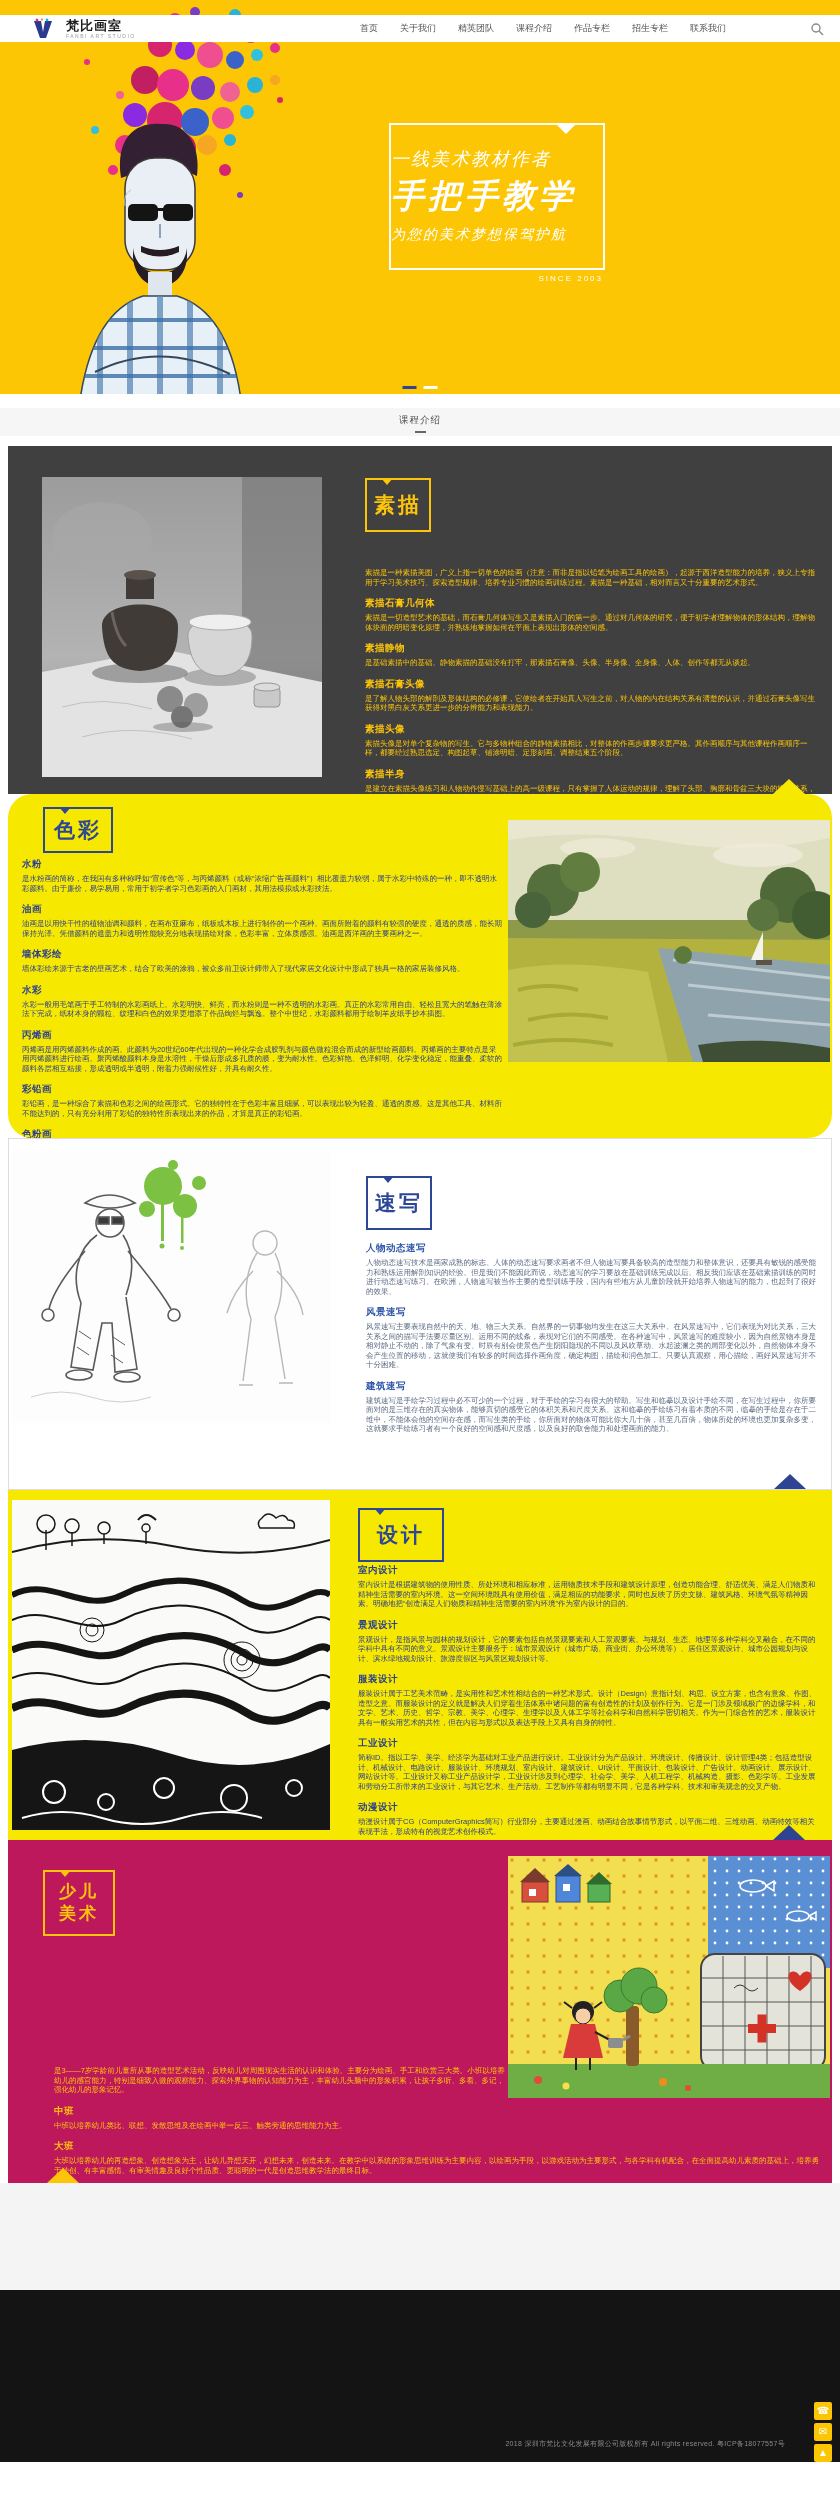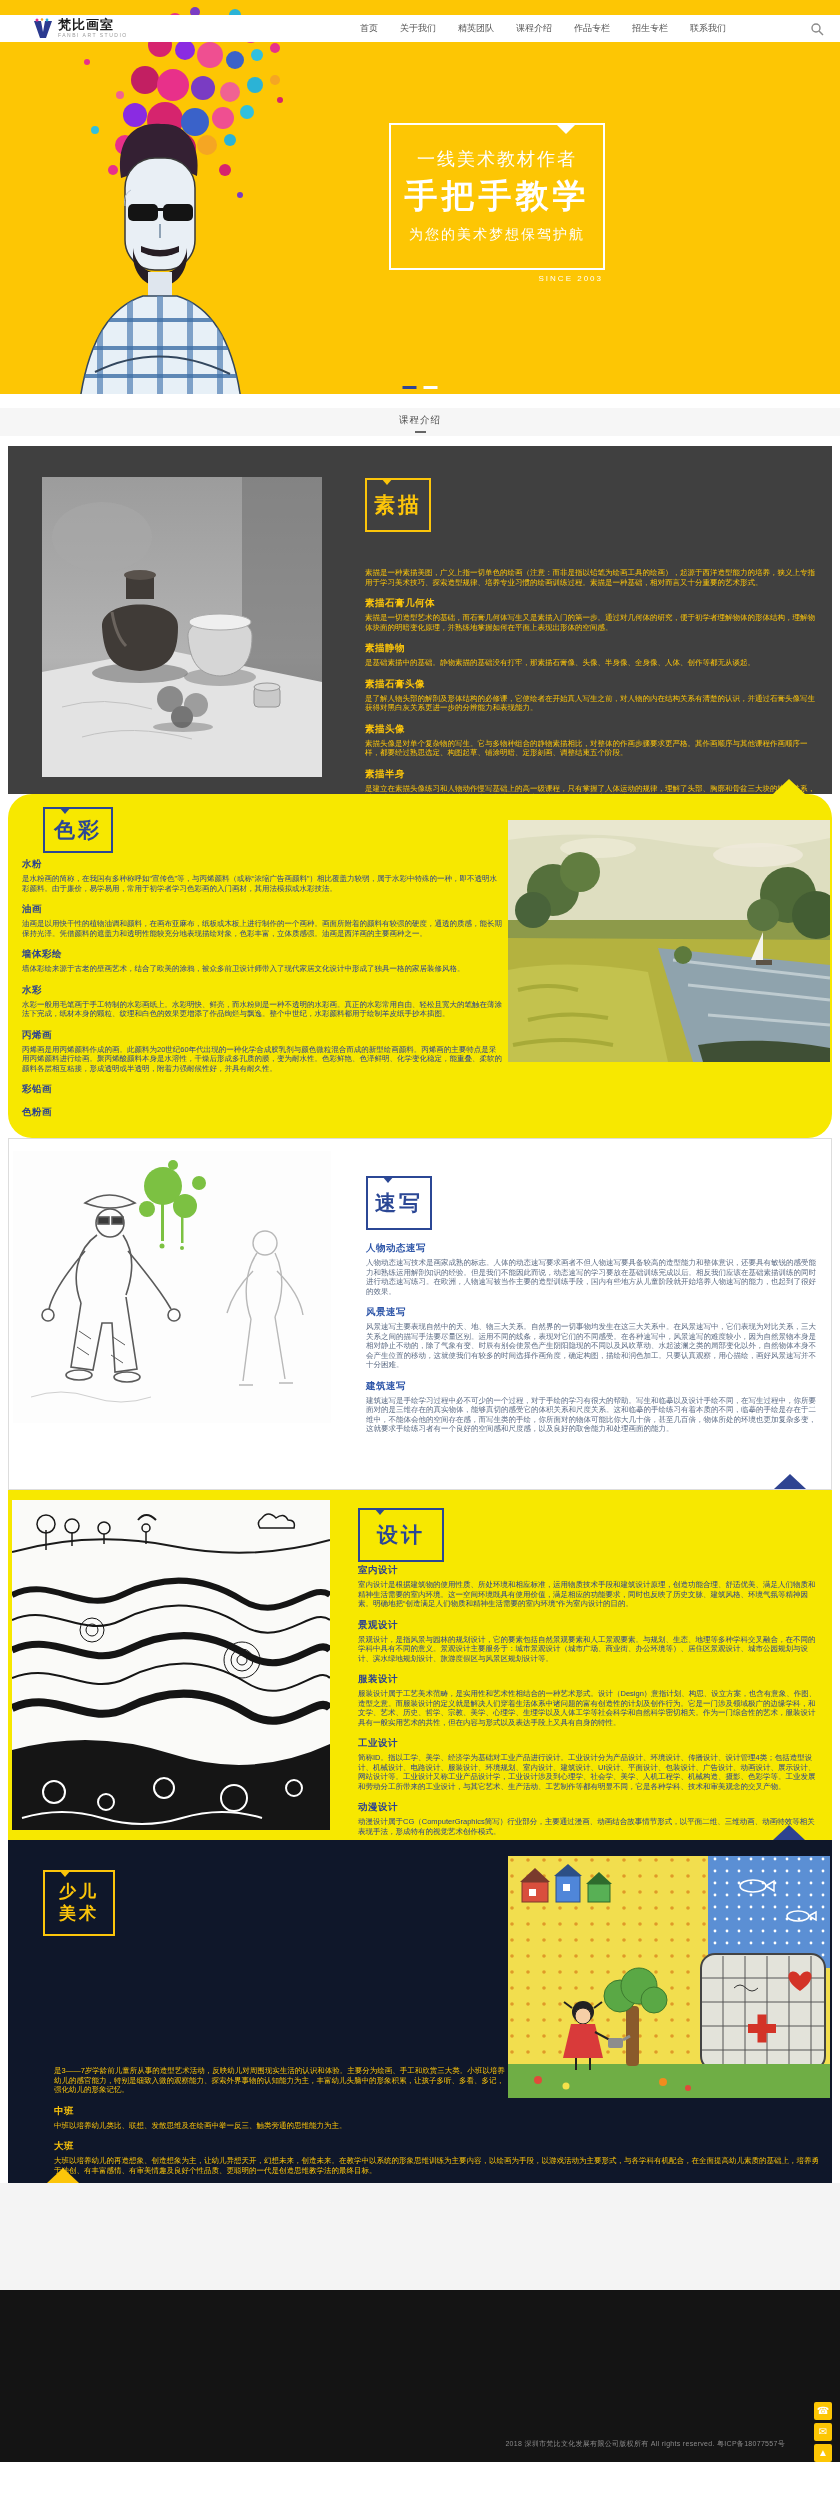--- a/index.html
+++ b/index.html
@@ -3,29 +3,29 @@
 <meta charset="utf-8">
 <style>
   * { box-sizing: border-box; }
   body { margin:0; background:#fff; font-family:"Liberation Sans","DejaVu Sans",sans-serif; }
   .page { position:relative; width:840px; height:2495px; margin:0 auto; background:#fff; overflow:hidden; }
 
   
   .banner { position:relative; width:840px; height:394px; background:#fdc604; overflow:hidden; }
   .hero-art { position:absolute; left:25px; top:0; width:270px; height:400px; }
   .navbar { position:absolute; left:0; top:15px; width:840px; height:27px; background:#fff; display:flex; align-items:center; z-index:6; }
-  .logo { display:flex; align-items:flex-start; margin-left:33px; cursor:pointer; }
+  .logo { display:flex; align-items:center; margin-left:33px; cursor:pointer;gap:8px; }
   .logo-mark { width:20px; height:21px; margin-right:5px; }
   .logo-txt { display:flex; flex-direction:column; line-height:1; }
   .logo-cn { font-size:13px; font-weight:bold; color:#1a1a1a; letter-spacing:1px; }
   .logo-en { font-size:5px; color:#9a9a9a; letter-spacing:1.5px; margin-top:2px; }
   .nav-menu { position:absolute; left:360px; display:flex; gap:22px;font-family:Liberation Mono, monospace; }
   .nav-item { font-size:9px; color:#555; cursor:pointer; white-space:nowrap; }
   .nav-search { position:absolute; right:16px; top:7px; width:14px; height:14px; cursor:pointer; }
-  .hero-box { position:absolute; left:389px; top:123px; width:216px; height:147px; border:2px solid #fff; text-align:center; color:#fff; z-index:3; }
+  .hero-box { position:absolute; left:389px; top:123px; width:216px; height:147px; border:2px solid #fff; color:#fff; z-index:3;font-style:italic; }
   .hero-tri { position:absolute; top:-2px; right:26px; width:0; height:0; border-left:11px solid transparent; border-right:11px solid transparent; border-top:11px solid #fff; }
   .hero-l1 { margin-top:22px; font-size:18px; letter-spacing:2px; }
   .hero-l2 { margin-top:3px; font-size:33px; font-weight:900; letter-spacing:4px; }
   .hero-l3 { margin-top:7px; font-size:14px; letter-spacing:2px; }
   .hero-since { position:absolute; right:237px; top:274px; font-size:8px; color:#fff; letter-spacing:2px; z-index:3;margin-left:20px; }
   .dots { position:absolute; left:50%; transform:translateX(-50%); bottom:5px; display:flex; gap:7px; z-index:3; }
   .dot { width:14px; height:3px; cursor:pointer; }
   .dot-a { background:#2e4494; }
   .dot-b { background:#ffffff; }
 
@@ -35,21 +35,21 @@
   .page-head-title { font-size:9.5px; color:#4a4a4a; letter-spacing:1px; }
   .page-head-dash { width:11px; height:2px; background:#666; margin:4px auto 0; }
   .gap-b { height:10px; background:#fff; }
 
   
   .sec { position:relative; margin:0 8px; overflow:hidden; }
   .sec-sketch { height:348px; background:#404040; }
   .sec-color  { height:344px; background:#f7e800;border-radius:24px; }
   .sec-quick  { height:352px; background:#fff; border:1px solid #ddd; }
   .sec-design { height:350px; background:#f7e800; }
-  .sec-kids   { height:343px; background:#0f172a; }
+  .sec-kids   { height:343px; background:#be185d; }
 
   .tbox { position:absolute; display:flex; align-items:center; justify-content:center; font-weight:bold; letter-spacing:3px; font-size:21px; }
   .tbox .tri { position:absolute; top:-2px; left:14px; width:0; height:0; border-left:6px solid transparent; border-right:6px solid transparent; border-top:7px solid; }
   .tbox-yellow { border:2px solid #fcc50a; color:#fcc50a; }
   .tbox-blue { border:2px solid #2b4795; color:#2b4795; }
   .tbox-kids { flex-direction:column; line-height:22px; font-size:17px; }
 
   .col { position:absolute; }
   .col h4 { font-size:9.5px; font-weight:bold; margin:10px 0 3px; letter-spacing:.5px; }
   .col p { font-size:7.5px; line-height:9.5px; margin:0; }
@@ -270,20 +270,21 @@
       <p>是水粉画的简称，在我国有多种称呼如“宣传色”等，与丙烯颜料（或称“浓缩广告画颜料”）相比覆盖力较弱，属于水彩中特殊的一种，即不透明水彩颜料。由于廉价，易学易用，常用于初学者学习色彩画的入门画材，其用法模拟或水彩技法。</p>
       <h4>油画</h4>
       <p>油画是以用快干性的植物油调和颜料，在画布亚麻布，纸板或木板上进行制作的一个画种。画面所附着的颜料有较强的硬度，通透的质感，能长期保持光泽。凭借颜料的遮盖力和透明性能较充分地表现描绘对象，色彩丰富，立体质感强。油画是西洋画的主要画种之一。</p>
       <h4>墙体彩绘</h4>
       <p>墙体彩绘来源于古老的壁画艺术，结合了欧美的涂鸦，被众多前卫设计师带入了现代家居文化设计中形成了独具一格的家居装修风格。</p>
       <h4>水彩</h4>
       <p>水彩一般用毛笔画于手工特制的水彩画纸上。水彩明快、鲜亮，而水粉则是一种不透明的水彩画。真正的水彩常用自由、轻松且宽大的笔触在薄涂法下完成，纸材本身的颗粒、纹理和白色的效果更增添了作品绚烂与飘逸。整个中世纪，水彩颜料都用于绘制羊皮纸手抄本插图。</p>
       <h4>丙烯画</h4>
       <p>丙烯画是用丙烯颜料作成的画。此颜料为20世纪60年代出现的一种化学合成胶乳剂与颜色微粒混合而成的新型绘画颜料。丙烯画的主要特点是采用丙烯颜料进行绘画。聚丙烯酸颜料本身是水溶性，干燥后形成多孔质的膜，变为耐水性。色彩鲜艳、色泽鲜明、化学变化稳定，能重叠、柔软的颜料各层相互粘接，形成透明或半透明，附着力强耐候性好，并具有耐久性。</p>
       <h4>彩铅画</h4>
+      <p>彩铅画，是一种综合了素描和色彩之间的绘画形式。它的独特性在于色彩丰富且细腻，可以表现出较为轻盈、通透的质感。这是其他工具、材料所不能达到的，只有充分利用了彩铅的独特性所表现出来的作品，才算是真正的彩铅画。</p>
       <h4>色粉画</h4>
 
     </div>
     <div class="art" style="left:500px; top:26px; width:322px; height:242px;">
       <svg viewBox="0 0 322 242" xmlns="http://www.w3.org/2000/svg">
         <rect width="322" height="110" fill="#dedec0"></rect>
         <path d="M0,20 Q80,8 160,22 T322,18 L322,0 L0,0 Z" fill="#e9e7cf"></path>
         <ellipse cx="250" cy="35" rx="45" ry="12" fill="#efeadb" opacity="0.8"></ellipse>
         <ellipse cx="90" cy="28" rx="38" ry="10" fill="#f0ecd8" opacity="0.7"></ellipse>
         <rect y="100" width="322" height="142" fill="#b4b23f"></rect>

